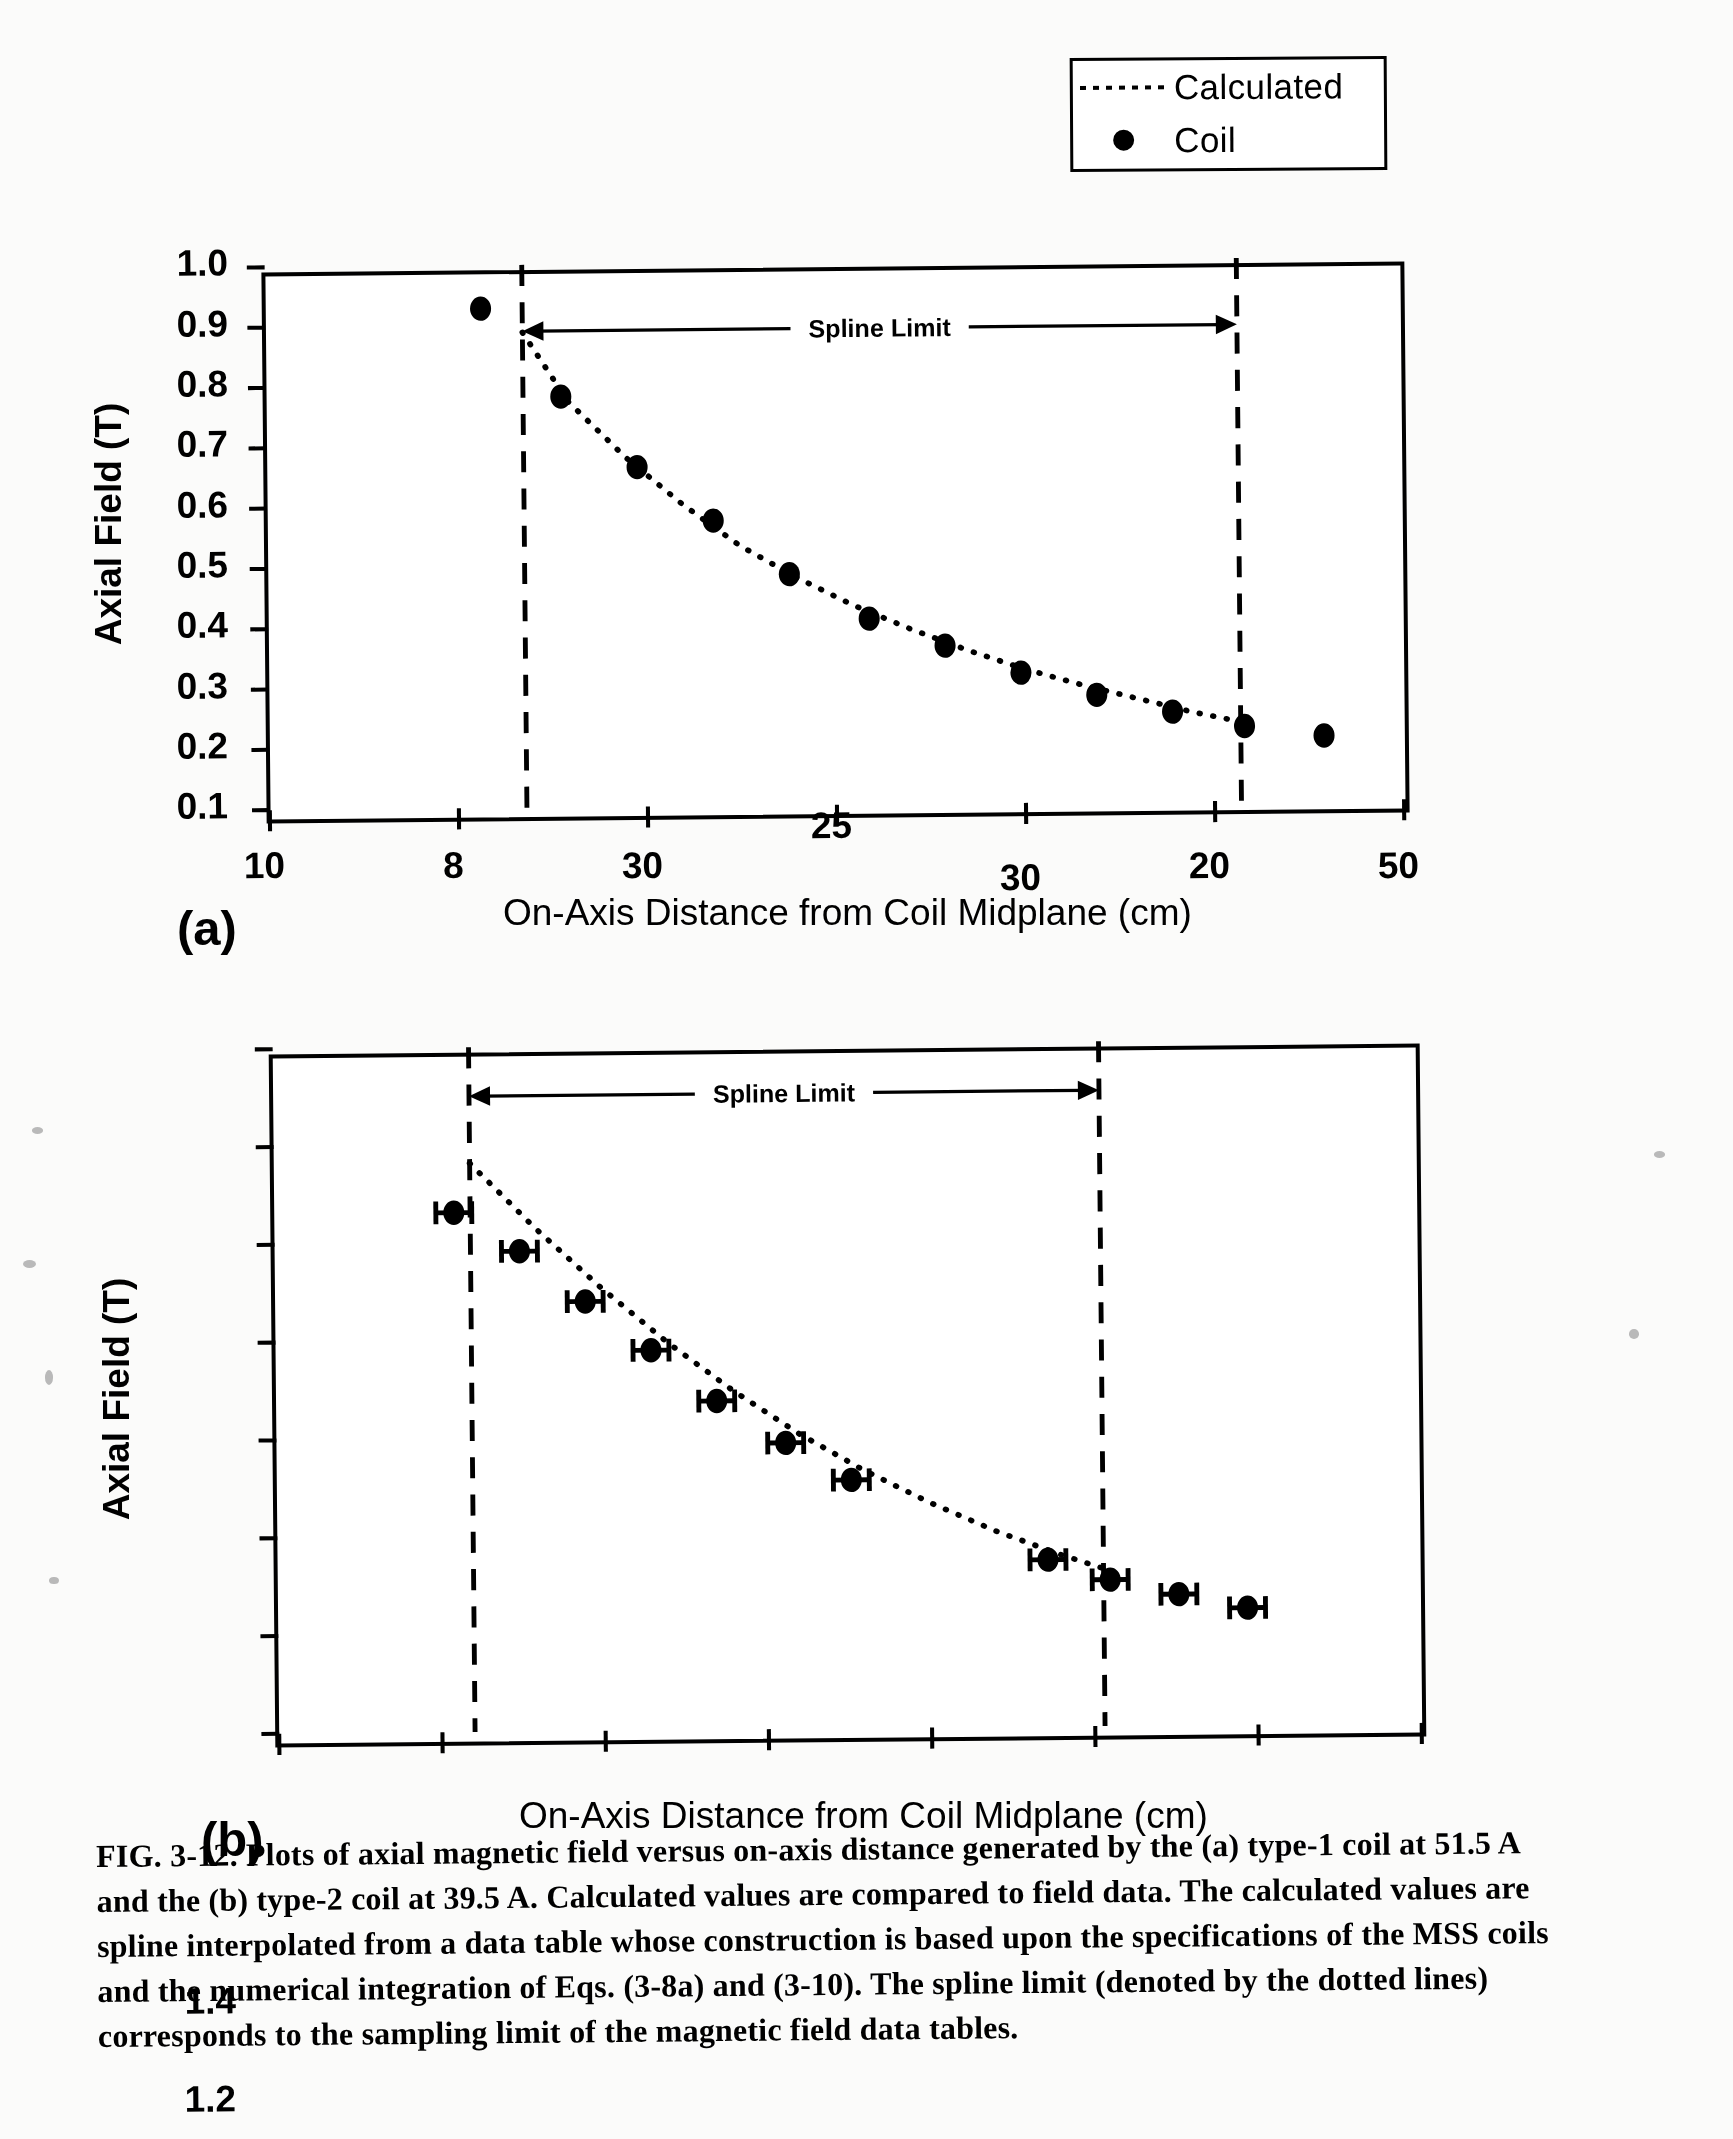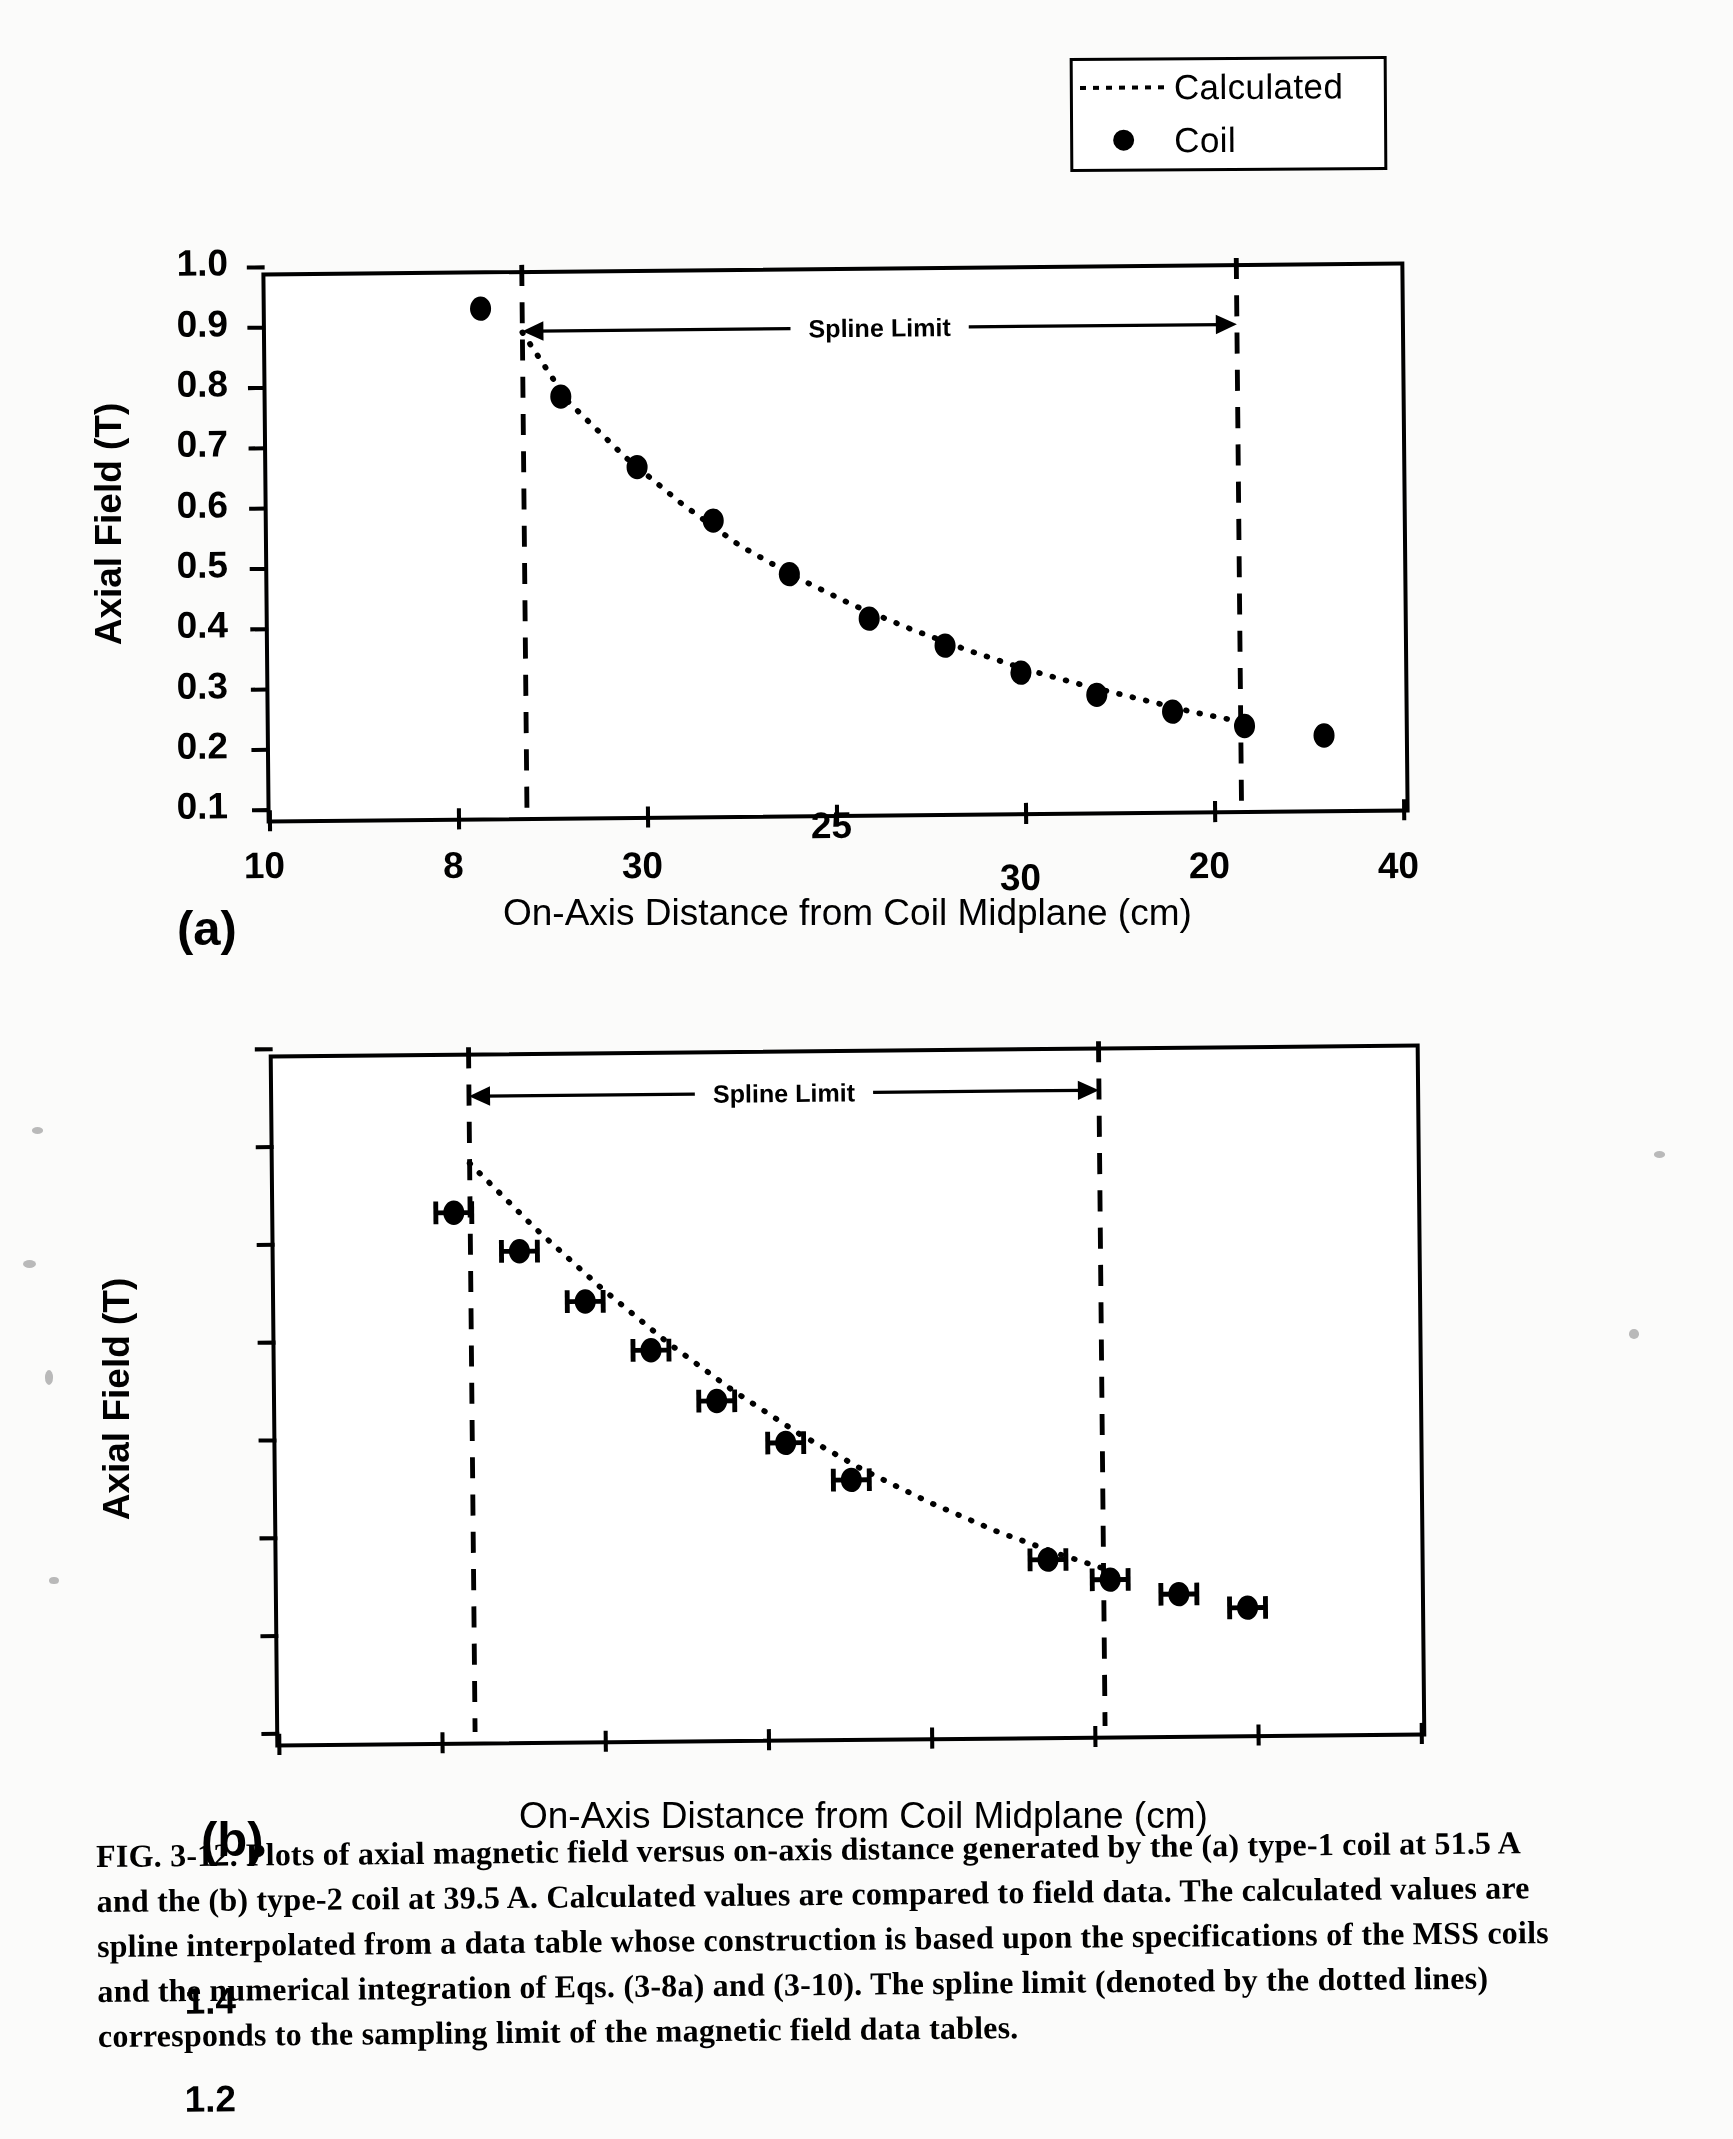--- a/index.html
+++ b/index.html
@@ -118,21 +118,21 @@
       <div class="ytick-label" style="left: 98px; top: 424px; width: 130px; transform: rotate(-0.55deg);">0.7</div>
       <div class="ytick-label" style="left: 98px; top: 364px; width: 130px; transform: rotate(-0.55deg);">0.8</div>
       <div class="ytick-label" style="left: 98px; top: 304px; width: 130px; transform: rotate(-0.55deg);">0.9</div>
       <div class="ytick-label" style="left: 98px; top: 243px; width: 130px; transform: rotate(-0.55deg);">1.0</div>
       <div class="xtick-label" style="left: 216px; top: 845px; width: 97px; transform: rotate(-0.55deg);">10</div>
       <div class="xtick-label" style="left: 405px; top: 845px; width: 97px; transform: rotate(-0.55deg);">8</div>
       <div class="xtick-label" style="left: 594px; top: 845px; width: 97px; transform: rotate(-0.55deg);">30</div>
       <div class="xtick-label" style="left: 783px; top: 805px; width: 97px; transform: rotate(-0.55deg);">25</div>
       <div class="xtick-label" style="left: 972px; top: 845px; width: 97px; transform: rotate(-0.55deg); margin-top: 12px;">30</div>
       <div class="xtick-label" style="left: 1161px; top: 845px; width: 97px; transform: rotate(-0.55deg);">20</div>
-      <div class="xtick-label" style="left: 1350px; top: 845px; width: 97px; transform: rotate(-0.55deg);">40</div>
+      <div class="xtick-label" style="left: 1350px; top: 845px; width: 97px; transform: rotate(-0.55deg);">50</div>
     </div>
 
   <div class="plot" id="plot-b" style="left:0;top:956px;width:1734px;height:867px;">
     <div class="frame" style="left:272px;top:93px;width:1143px;height:685px;transform:rotate(-0.55deg);"></div>
     <svg class="curvewrap" id="svg-b" width="1734" height="867" style="left:0;top:0;position:absolute;" viewBox="0 0 2139 1070">
         <g transform="rotate(-0.55 336 115)">
           <line x1="314" y1="960" x2="336" y2="960" stroke="#000" stroke-width="5"></line>
           <line x1="314" y1="839.2857142857142" x2="336" y2="839.2857142857142" stroke="#000" stroke-width="5"></line>
           <line x1="314" y1="718.5714285714286" x2="336" y2="718.5714285714286" stroke="#000" stroke-width="5"></line>
           <line x1="314" y1="597.8571428571429" x2="336" y2="597.8571428571429" stroke="#000" stroke-width="5"></line>

